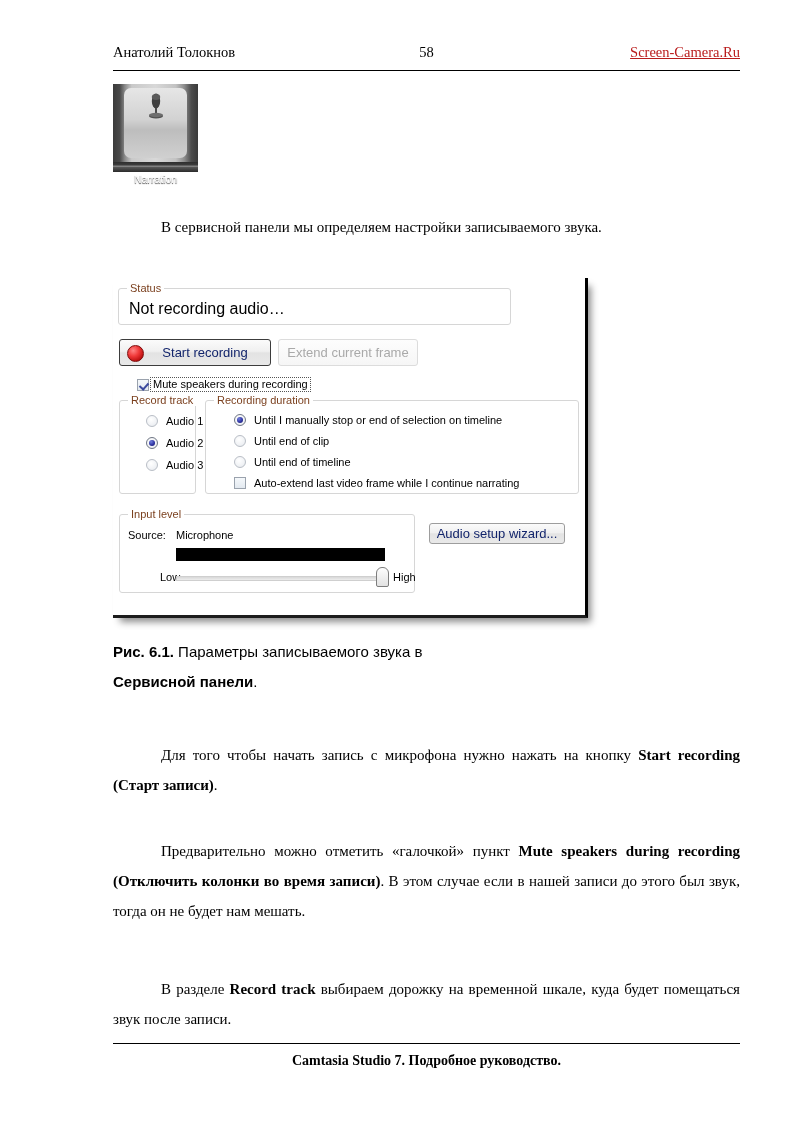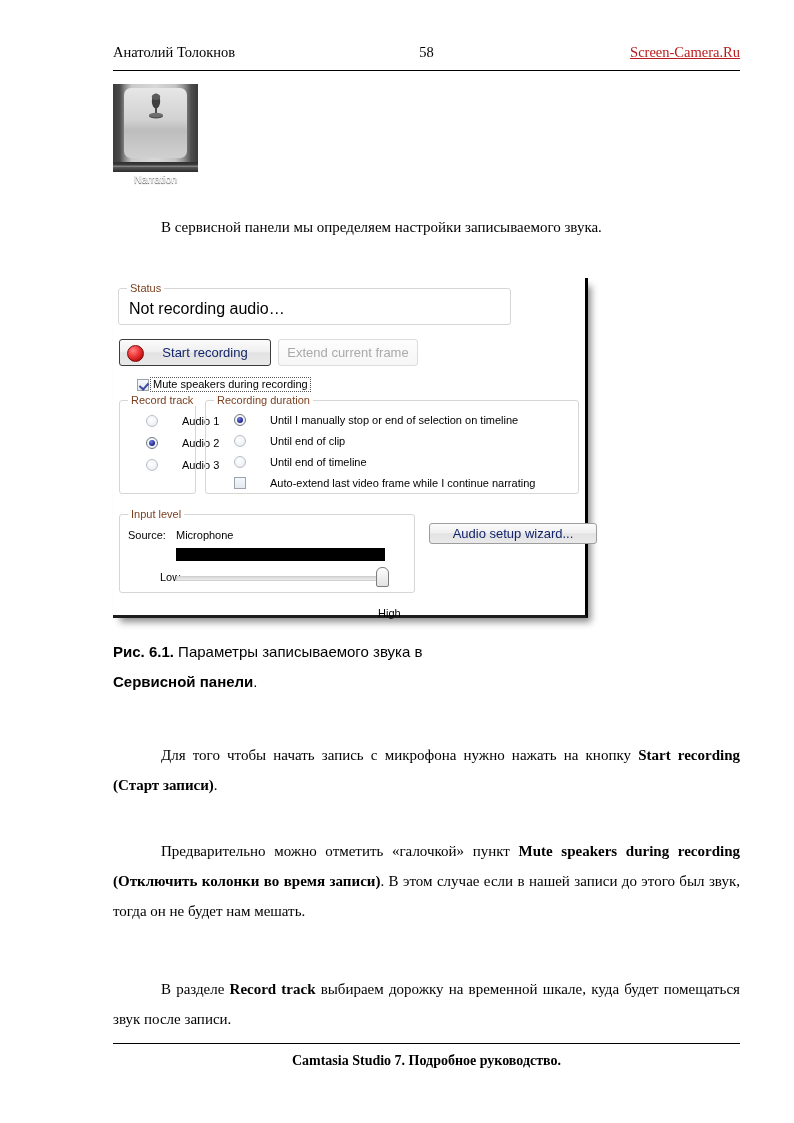--- a/index.html
+++ b/index.html
@@ -177,21 +177,21 @@
     border: 1px solid #7d0c0c;
   }
   .btn-extend {
     left: 165px; top: 61px; width: 140px; height: 27px;
     line-height: 25px;
     color: #a9a9a9;
     border: 1px solid #dcdcdc;
     background: linear-gradient(to bottom, #fdfdfd 0%, #f6f6f6 100%);
   }
   .btn-wizard {
-    left: 316px; top: 245px; width: 168px; height: 21px;
+    left: 316px; top: 245px; width: 136px; height: 21px;
     line-height: 19px;
   }
 
   .mute-row {
     position: absolute;
     left: 24px; top: 99px;
     display: flex;
     align-items: center;
     gap: 1px;
   }
@@ -238,21 +238,21 @@
     left: 2px; top: 2px;
     width: 6px; height: 6px;
     border-radius: 50%;
     background: radial-gradient(circle at 35% 30%, #6f7ddc 0%, #2b2f9e 60%, #16185e 100%);
   }
 
   .opt-row {
     position: absolute;
     display: flex;
     align-items: center;
-    gap: 24px;
+    gap: 8px;
     font-size: 11px;
     white-space: nowrap;
     padding-left: 16px;
   }
 
   .track-box { left: 6px; top: 122px; width: 75px; height: 92px; }
   .dur-box  { left: 92px; top: 122px; width: 372px; height: 92px; }
   .input-box{ left: 6px; top: 236px; width: 294px; height: 77px; }
 
   .level-source { position: absolute; left: 8px; top: 14px; font-size: 11px; }
@@ -280,21 +280,21 @@
   }
   .slider-thumb {
     position: absolute;
     left: 248px; top: 0px;
     width: 13px; height: 20px;
     background: linear-gradient(to bottom, #fdfdfd, #e2e2e2);
     border: 1px solid #7d7d7d;
     box-sizing: border-box;
     border-radius: 6px 6px 2px 2px;
   }
-  .slider-high { position: absolute; left: 250px; top: 4px; font-size: 11px; margin-top: 36px; }
+  .slider-high { position: absolute; left: 265px; top: 4px; font-size: 11px; }
 
   
   .caption {
     position: absolute;
     left: 113px;
     width: 520px;
     font-family: "Liberation Sans", sans-serif;
     font-size: 15px;
     line-height: 30px;
   }

